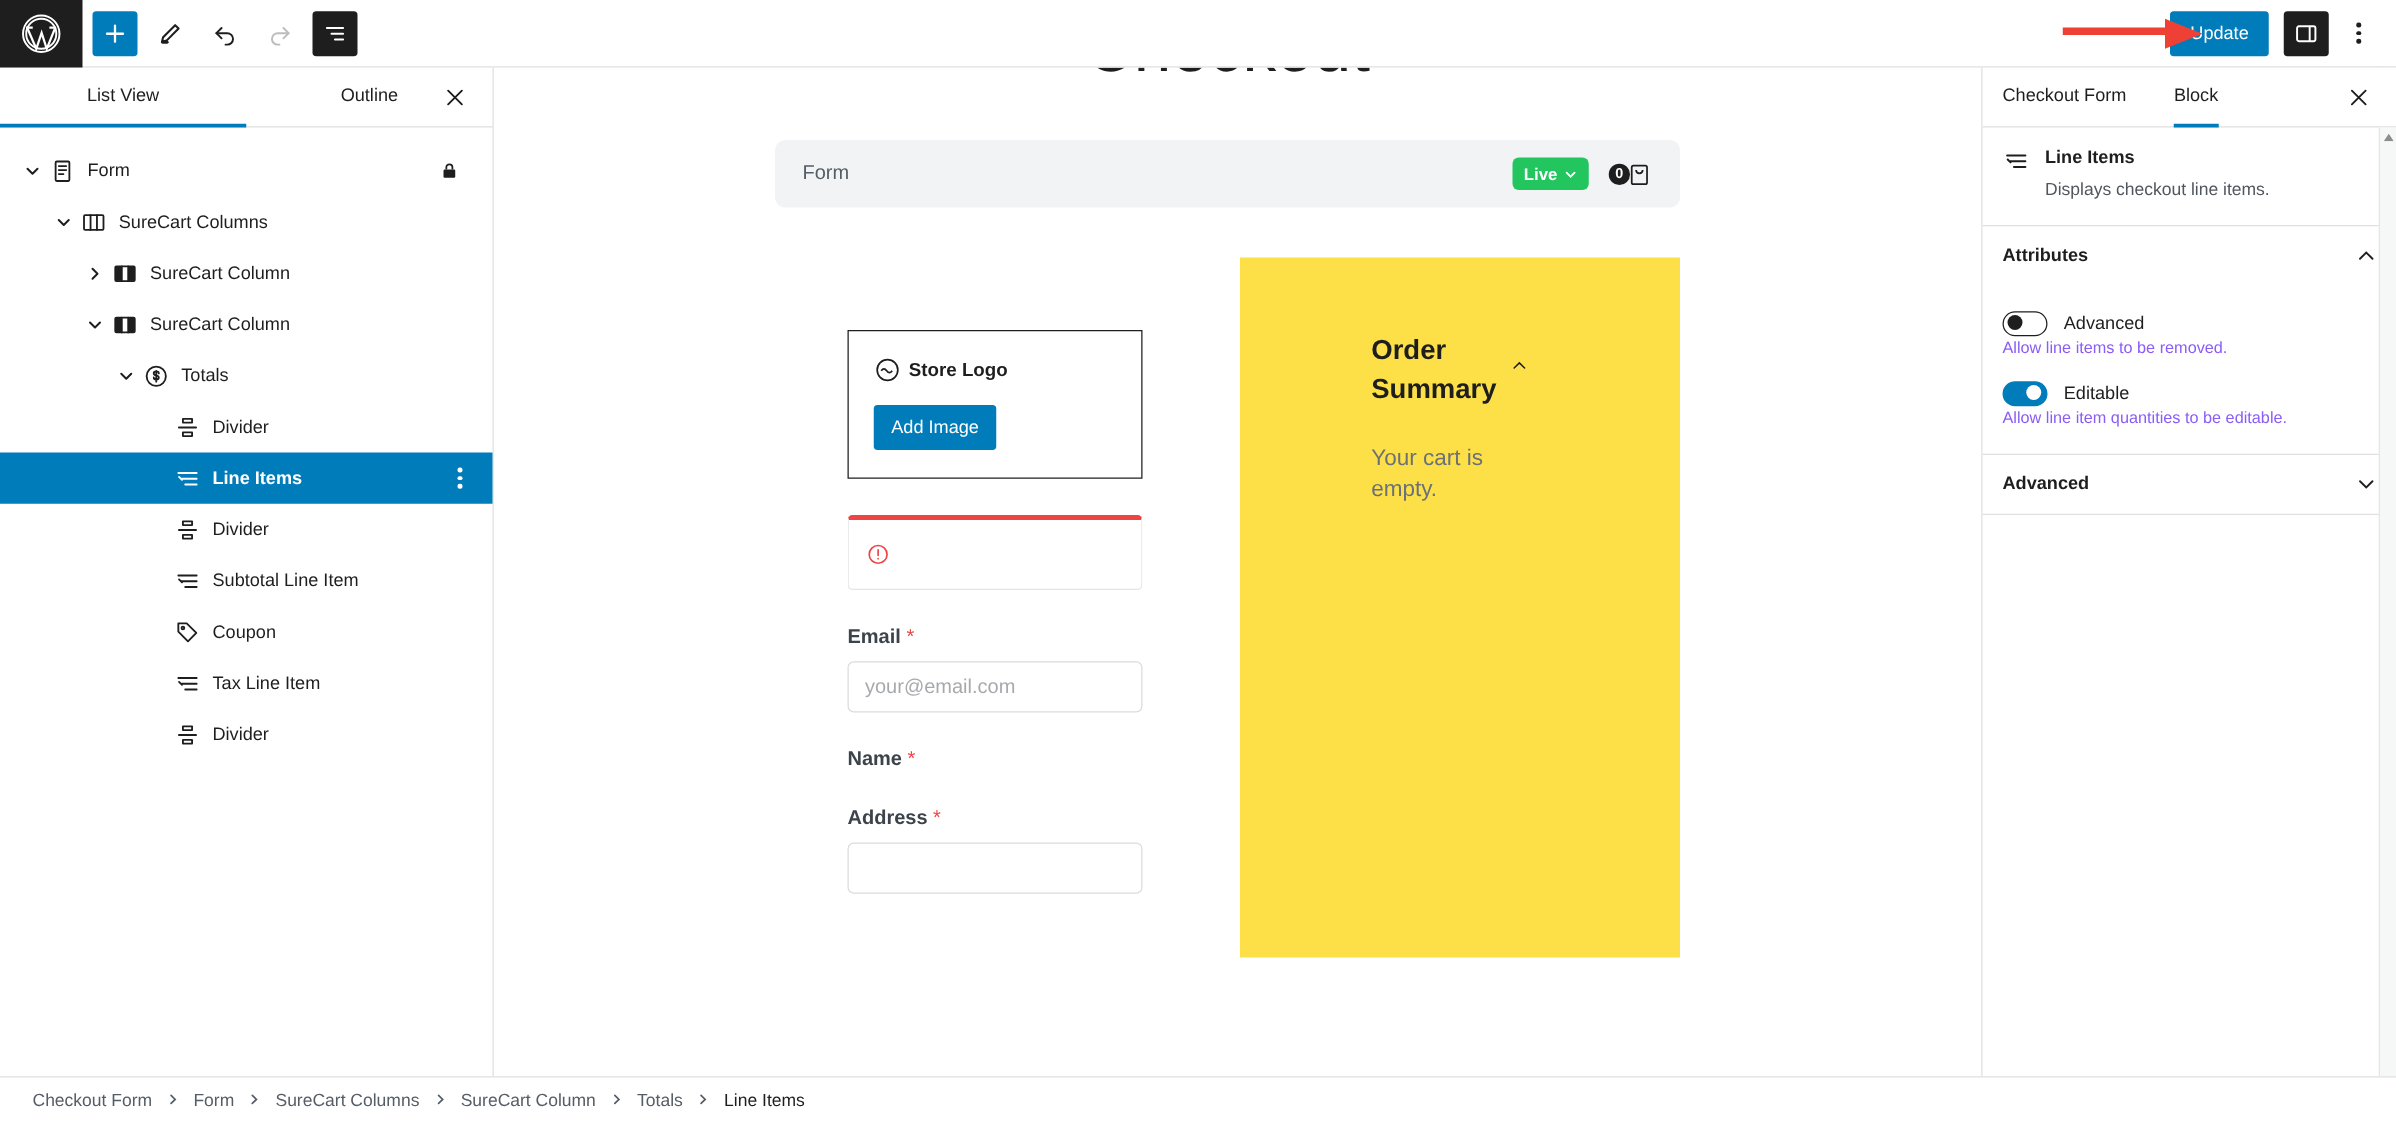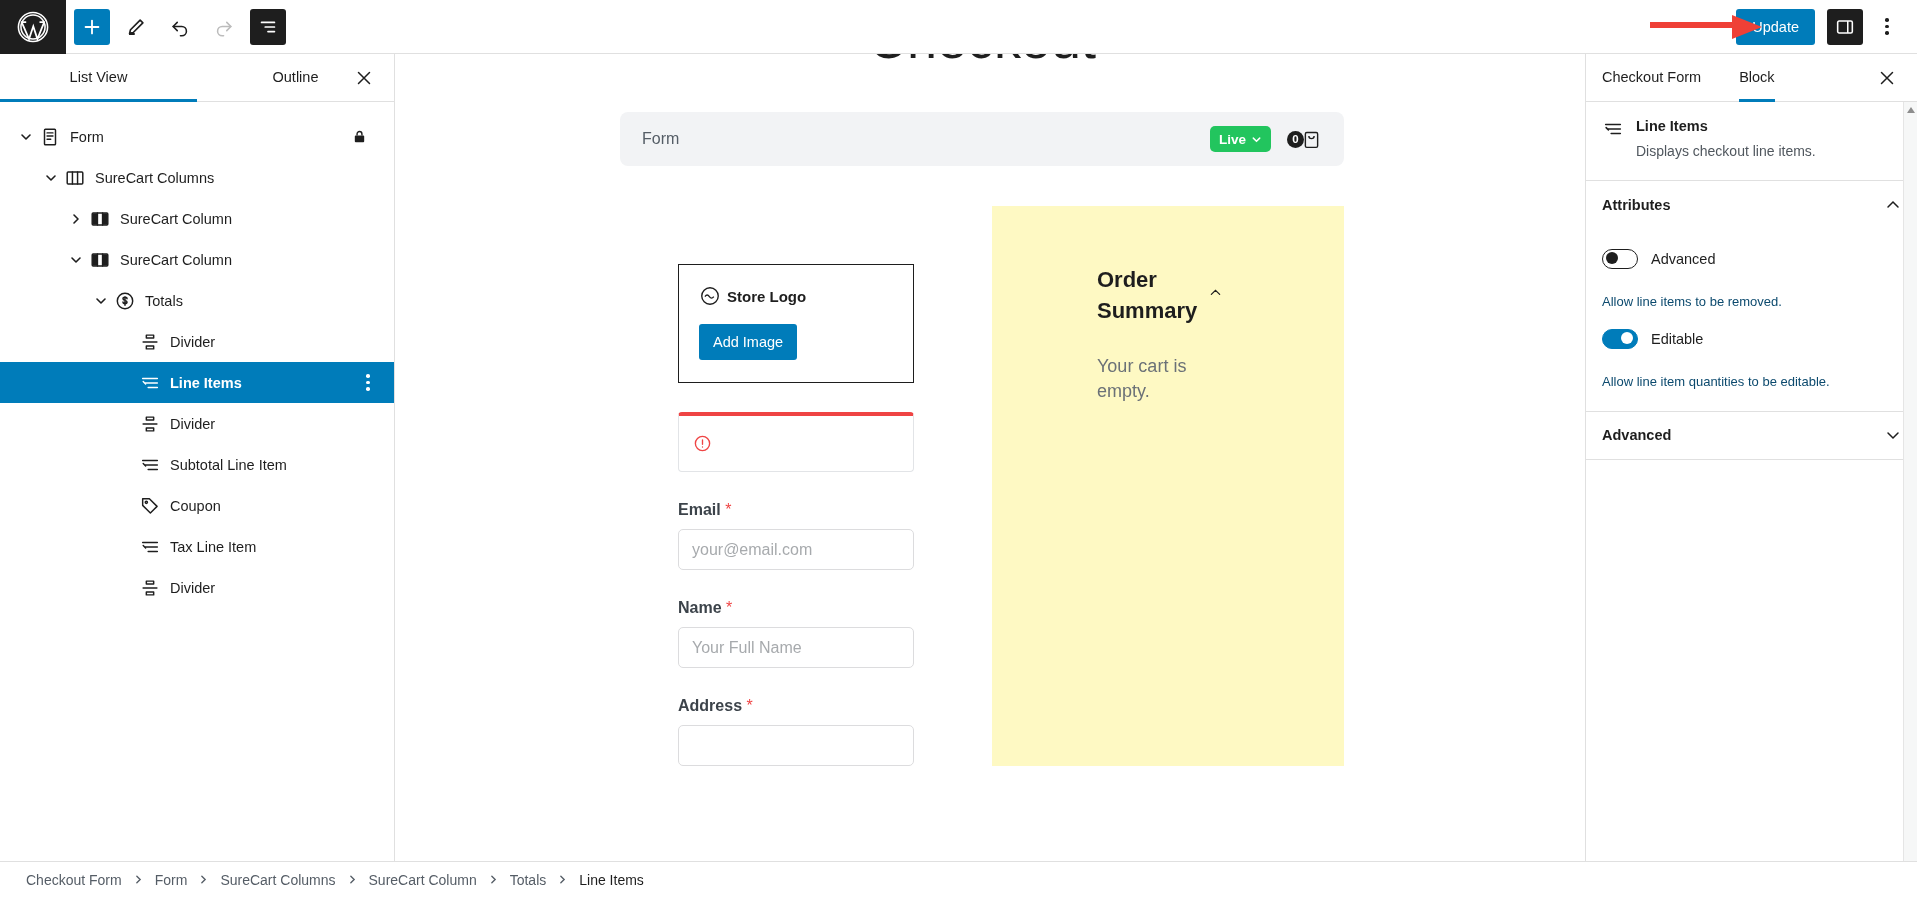--- a/index.html
+++ b/index.html
@@ -124,21 +124,21 @@
   #cart-count {
     background: #1e1e1e; color: #fff; font-size: 11.5px; font-weight: bold;
     width: 17px; height: 17px; border-radius: 50%;
     display: flex; align-items: center; justify-content: center;
     margin-right: -3px; z-index: 2;
   }
   #checkout-grid {
     margin: 40px 225px 0 225px; display: flex; min-height: 560px;
   }
   #col-left { width: 372px; background: #fff; padding: 58px 0 0 0; }
-  #col-right { flex: 1 1 auto; background: #fef9c3; padding: 58px 0 0 105px; }
+  #col-right { flex: 1 1 auto; background: #fde047; padding: 58px 0 0 105px; }
 
   .logo-block {
     width: 236px; margin-left: 58px; border: 1px solid #1e1e1e;
     padding: 20px 20px 22px 20px;
   }
   .logo-row { display: flex; align-items: center; gap: 6px; margin-bottom: 17px; }
   .logo-row span { font-size: 15px; font-weight: bold; color: #1e1e1e; }
   #add-image-btn {
     background: #007cba; color: #fff; border: none; border-radius: 3px;
     height: 36px; padding: 0 14px; font-size: 14.5px; cursor: pointer;
@@ -232,21 +232,21 @@
     flex: 0 0 auto; cursor: pointer;
     background: #fff; border: 1.5px solid #1e1e1e;
   }
   .toggle .knob {
     position: absolute; top: 2.5px; left: 3px; width: 12px; height: 12px;
     border-radius: 50%; background: #1e1e1e;
   }
   .toggle.on { background: #007cba; border-color: #007cba; }
   .toggle.on .knob { left: 18px; background: #fff; }
   .toggle-label { font-size: 14.5px; color: #1e1e1e; }
-  .help-text { font-size: 13px; color: #0c4a6e; margin: 24px 0 18px 0; line-height: 1.4; }
+  .help-text { font-size: 13px; color: #8b5cf6; margin: 0 0 18px 0; line-height: 1.4; }
   .help-text.last { margin-bottom: 0; }
 
   
   #rp-scroll {
     position: absolute; right: 0; top: 48px; width: 14px; height: 795px;
     background: #f6f7f7; border-left: 1px solid #e5e5e5;
   }
 
   
   #breadcrumb {
@@ -555,21 +555,20 @@
             <span class="req">*</span>
           </label>
           <input type="text" placeholder="your@email.com" style="">
         </div>
 
         <div class="field">
           <label>
             <span>Name</span>
             <span class="req">*</span>
           </label>
-          <input type="text" placeholder="Your Full Name" style="">
         </div>
 
         <div class="field">
           <label>
             <span>Address</span>
             <span class="req">*</span>
           </label>
           <input type="text" placeholder="" style="">
         </div>
       </div>

